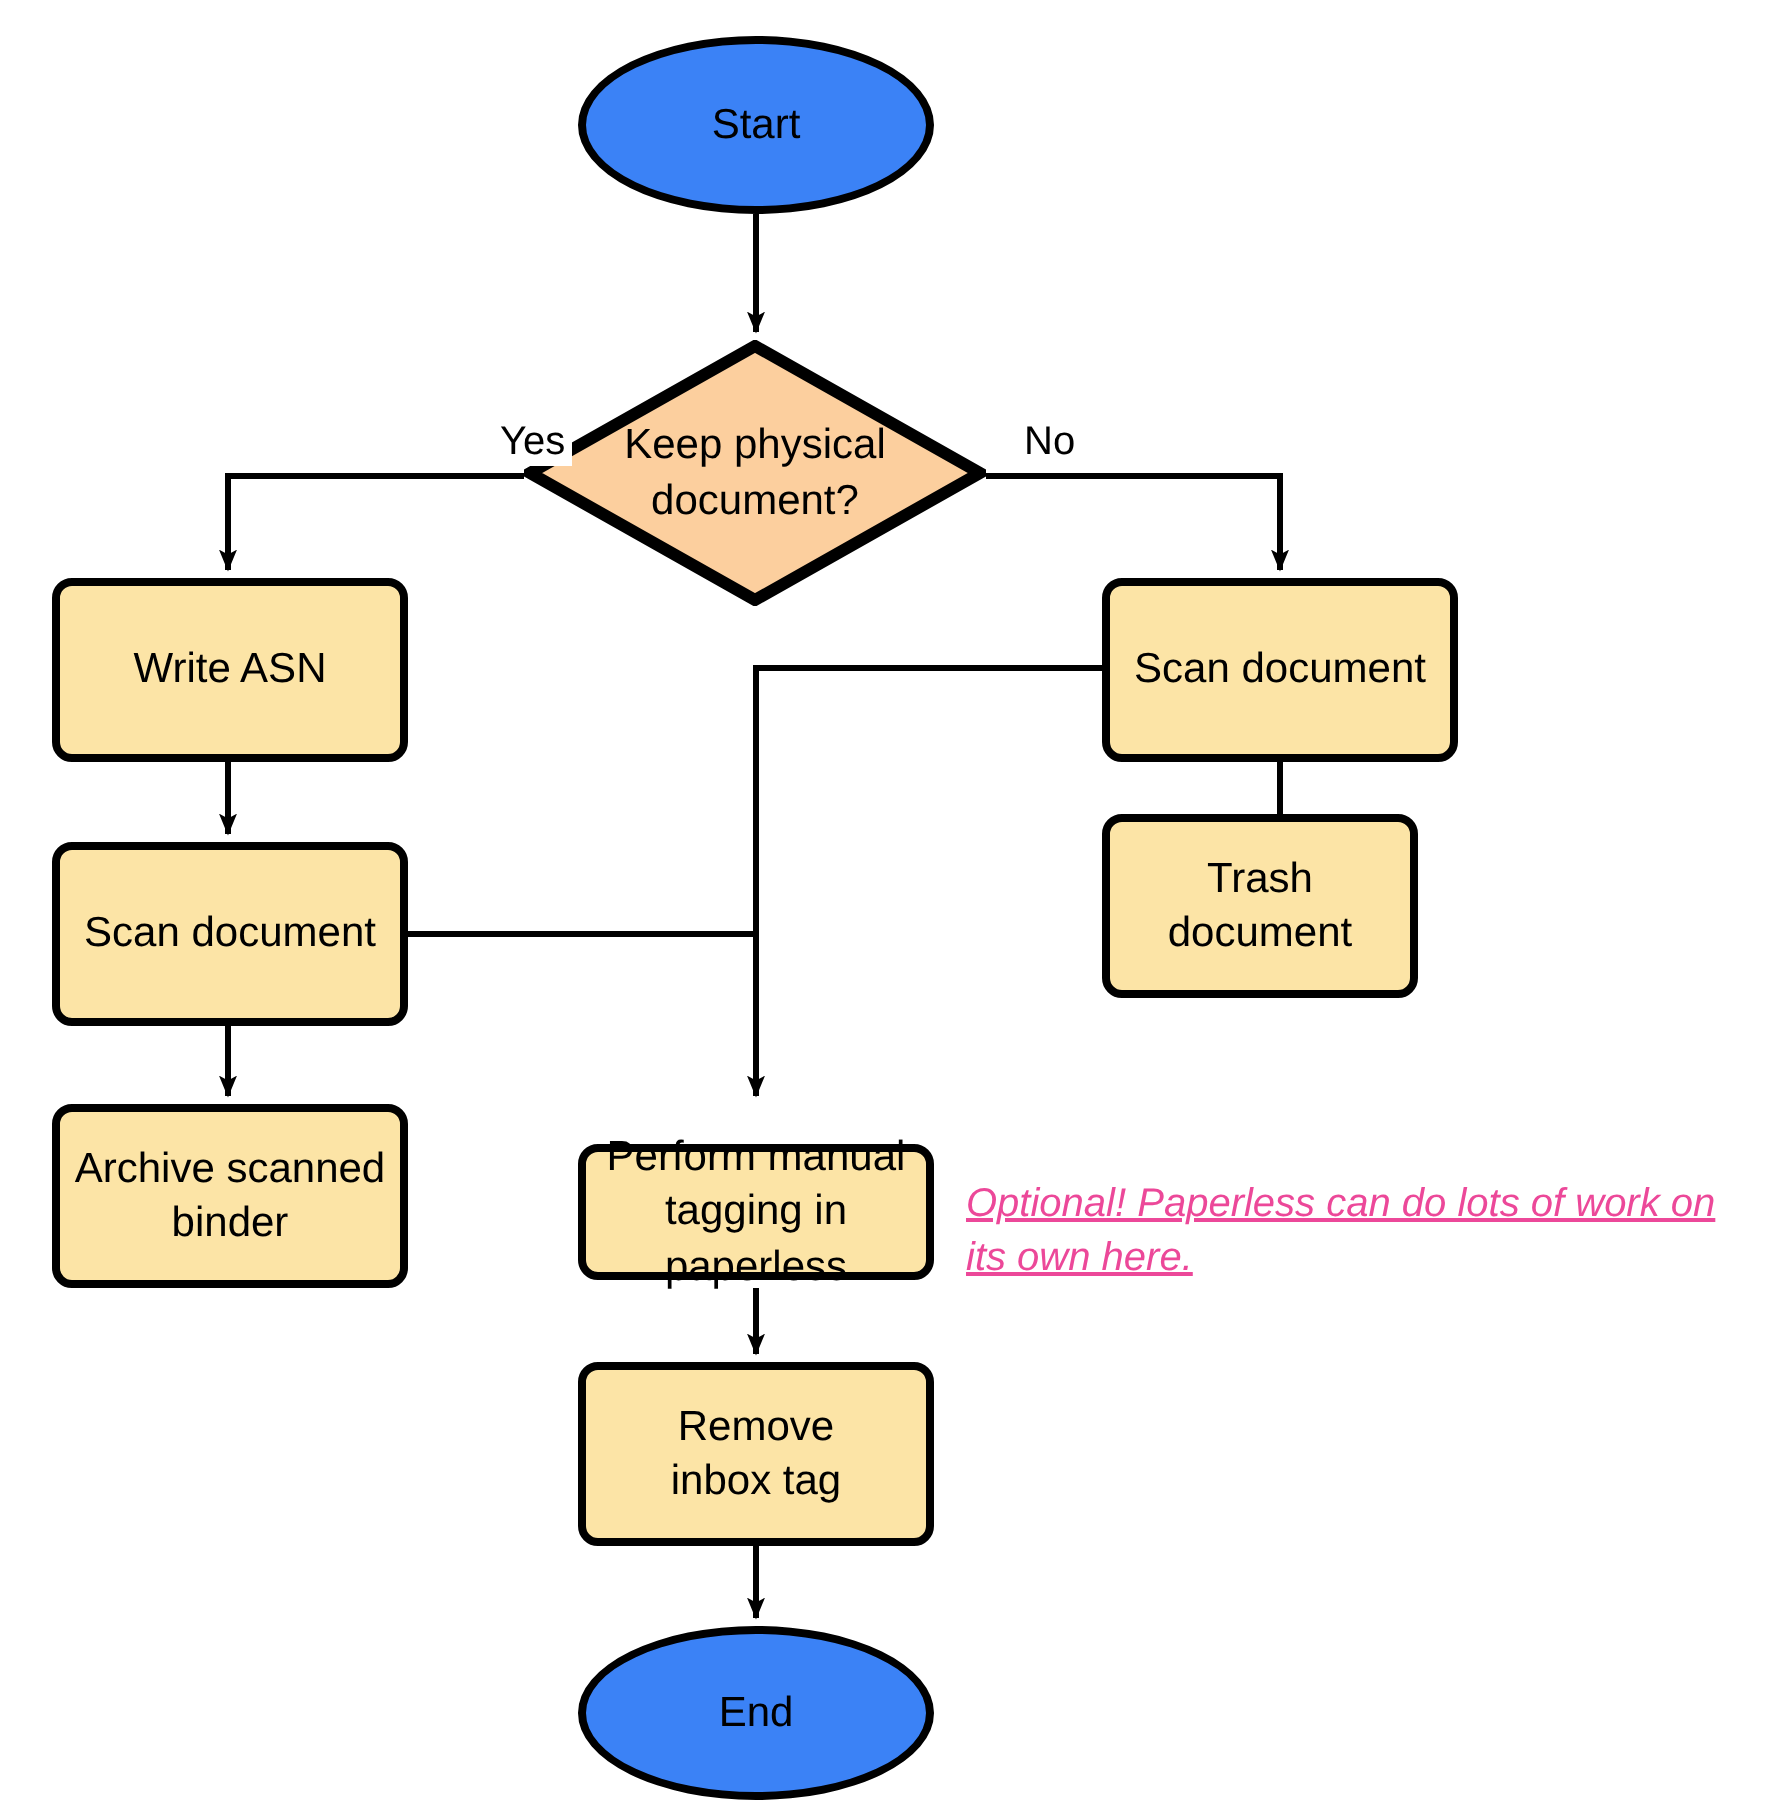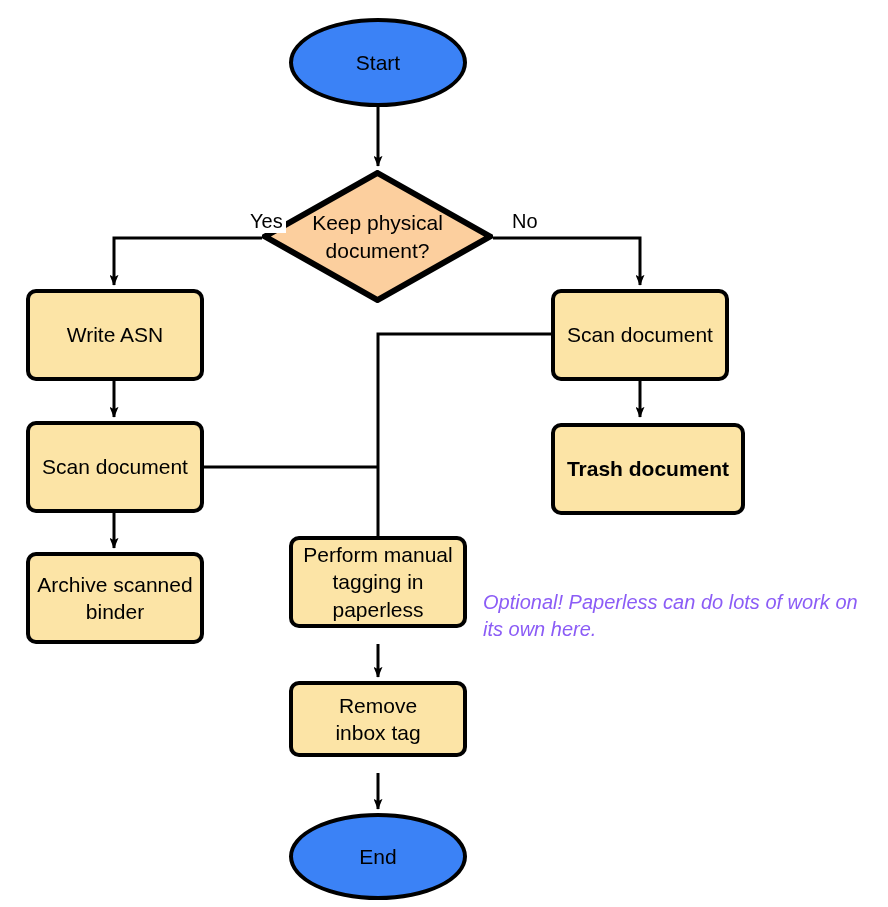--- a/index.html
+++ b/index.html
@@ -73,22 +73,23 @@
     padding: 0 3px;
     z-index: 4;
     white-space: nowrap;
   }
   .annotation {
     position: absolute;
     font-family: "Liberation Sans", sans-serif;
     font-style: italic;
     font-size: 20px;
     line-height: 1.33;
-    color: #8b5cf6;
+    color: #ec4899;
     z-index: 4;
+    text-decoration: underline;
   }
 </style>
 </head>
 <body>
 
 <div id="flowchart-canvas">
 
   <svg id="edges-layer" viewBox="0 0 888 907" width="888" height="907" aria-hidden="true">
     <defs>
       <marker id="arrowhead" markerWidth="11" markerHeight="9" refX="10.2" refY="4.5" orient="auto" markerUnits="userSpaceOnUse">
@@ -145,33 +146,33 @@
     <div>
       <div>Archive scanned</div>
       <div>binder</div>
     </div>
   </div>
 
   <div class="node node-process" style="left:551px; top:289px; width:178px; height:92px;">
     <span>Scan document</span>
   </div>
 
-  <div class="node node-process" style="left:551px; top:423px; width:194px; height:92px;font-weight:bold;">
+  <div class="node node-process" style="left:551px; top:407px; width:158px; height:92px;">
     <span>Trash document</span>
   </div>
 
-  <div class="node node-process" style="left:289px; top:536px; width:178px; height:92px;">
+  <div class="node node-process" style="left:289px; top:572px; width:178px; height:68px;">
     <div>
       <div>Perform manual</div>
       <div>tagging in</div>
       <div>paperless</div>
     </div>
   </div>
 
-  <div class="node node-process" style="left:289px; top:681px; width:178px; height:76px;">
+  <div class="node node-process" style="left:289px; top:681px; width:178px; height:92px;">
     <div>
       <div>Remove</div>
       <div>inbox tag</div>
     </div>
   </div>
 
   <div class="node node-terminal" style="left:289px; top:813px; width:178px; height:87px;">
     <span>End</span>
   </div>
 

